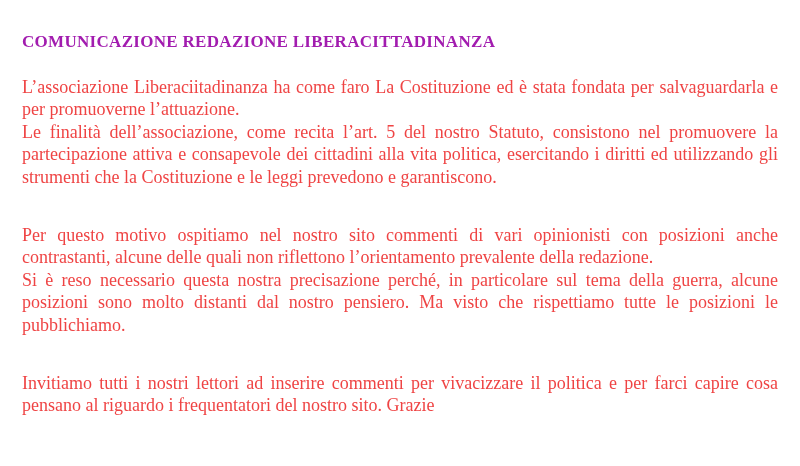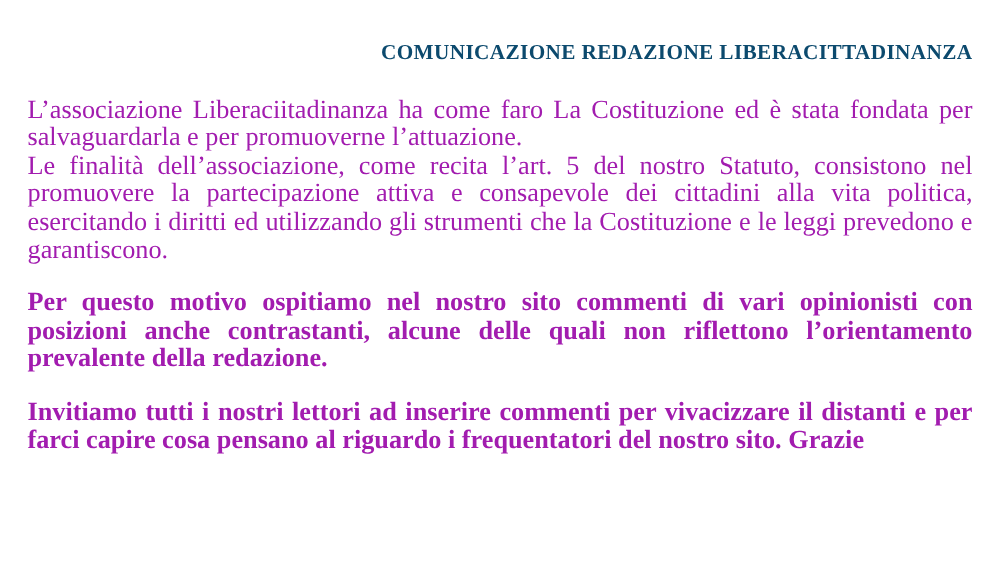--- a/index.html
+++ b/index.html
@@ -13,56 +13,57 @@
     width: 800px;
     height: 466px;
     background: #ffffff;
     color: #000000;
     font-family: "Liberation Serif", "DejaVu Serif", serif;
     overflow: hidden;
     box-sizing: border-box;
   }
   .doc-title {
     margin: 0;
-    padding: 31px 22px 0 10px;
-    text-align: right;
+    padding: 31px 22px 0 22px;
+    text-align: left;
     font-size: 17px;
     line-height: 22px;
     font-weight: 700;
     letter-spacing: 0.3px;
-    color: #0c4a6e;
+    color: #a21caf;
   }
   .doc-body {
     margin: 23px 22px 0 22px;
-    font-size: 21px;
+    font-size: 18px;
     line-height: 22.4px;
     text-align: justify;
     text-justify: inter-word;
-    color: #a21caf;
+    color: #ef4444;
   }
   .block { margin: 0; }
-  .block + .block { margin-top: 20px; font-weight: bold; }
+  .block + .block { margin-top: 36px; }
   .doc-body p { margin: 0; }
 </style>
 </head>
 <body>
 
 <div class="page">
 
   <h1 class="doc-title">COMUNICAZIONE REDAZIONE LIBERACITTADINANZA</h1>
 
   <div class="doc-body">
 
     <div class="block">
       <p>L’associazione Liberaciitadinanza ha come faro La Costituzione ed è stata fondata per salvaguardarla e per promuoverne l’attuazione.</p>
       <p>Le finalità dell’associazione, come recita l’art. 5 del nostro Statuto, consistono nel promuovere la partecipazione attiva e consapevole dei cittadini alla vita politica, esercitando i diritti ed utilizzando gli strumenti che la Costituzione e le leggi prevedono e garantiscono.</p>
     </div>
 
     <div class="block">
       <p>Per questo motivo ospitiamo nel nostro sito commenti di vari opinionisti con posizioni anche contrastanti, alcune delle quali  non riflettono l’orientamento prevalente della redazione.</p>
+      <p>Si è reso necessario questa nostra precisazione perché, in particolare sul tema della guerra, alcune posizioni sono  molto distanti dal nostro pensiero. Ma visto che rispettiamo tutte le posizioni le pubblichiamo.</p>
     </div>
 
     <div class="block">
-      <p>Invitiamo tutti i nostri lettori ad inserire commenti per vivacizzare il distanti e per farci capire cosa pensano al riguardo i frequentatori del nostro sito. Grazie</p>
+      <p>Invitiamo tutti i nostri lettori ad inserire commenti per vivacizzare il politica e per farci capire cosa pensano al riguardo i frequentatori del nostro sito. Grazie</p>
     </div>
 
   </div>
 </div>
 
 </body></html>

